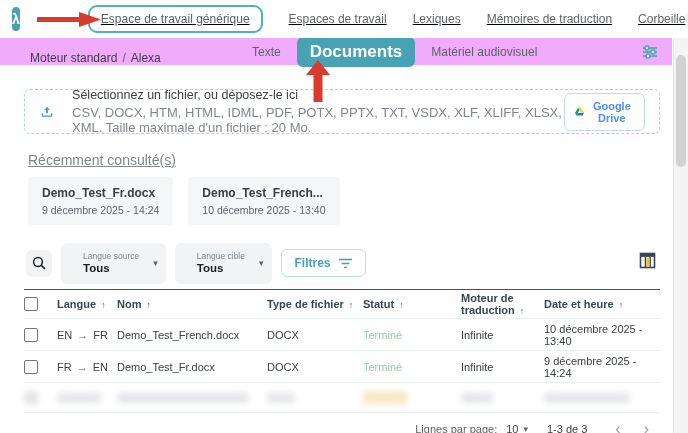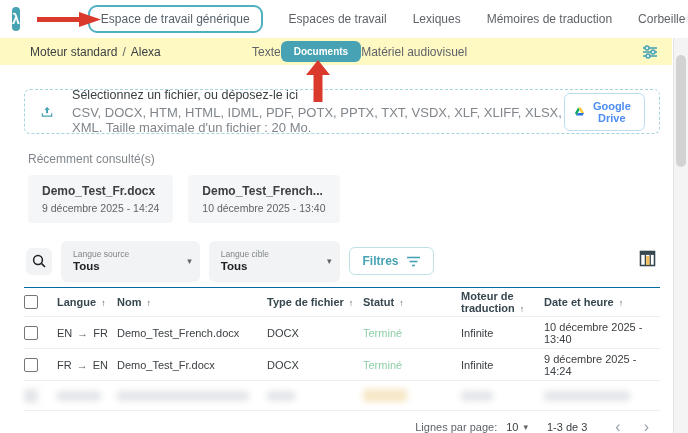--- a/index.html
+++ b/index.html
@@ -3,61 +3,61 @@
 <meta charset="utf-8">
 <style>
   * { margin:0; padding:0; box-sizing:border-box; }
   body { font-family:"Liberation Sans", sans-serif; background:#fff; }
   .screen { position:relative; width:688px; height:433px; background:#fff; overflow:hidden; }
 
   
   .header { height:38px; display:flex; align-items:center; padding:0 14px 0 12px; background:#fff; position:relative; z-index:3; }
   .logo { width:24px; height:24px; background:#47a3b3; border-radius:5px; display:flex; align-items:center; justify-content:center;
           color:#fff; font-size:14px; font-weight:bold; }
-  .nav { display:flex; align-items:center; gap:26px; margin-left:68px; }
+  .nav { display:flex; align-items:center; gap:26px; margin-left:68px;text-decoration:underline; }
   .nav-item { font-size:12px; color:#5f6368; white-space:nowrap; cursor:default; }
   .nav-item.active { border:2px solid #4fb0c0; border-radius:9px; padding:5px 11px; color:#55606a; }
   .hdr-right { margin-left:auto; display:flex; align-items:center; gap:11px; }
   .lang-badge { display:flex; align-items:center; gap:5px; background:#f1f3f4; border-radius:6px; padding:5px 8px;
                 color:#47a3b3; font-size:11px; font-weight:bold; }
 
   
-  .subheader { position:relative; height:27px; width:672px; background:#fef9c3; display:flex; align-items:center; }
+  .subheader { position:relative; height:27px; width:672px; background:#f0abfc; display:flex; align-items:flex-end; }
   .breadcrumb { padding-left:30px; font-size:12px; color:#3c4043; }
   .breadcrumb .sep { color:#5f6368; padding:0 5px; }
-  .tabs { position:absolute; left:252px; top:0; height:27px; display:flex; align-items:center; }
+  .tabs { position:absolute; left:252px; top:0; height:27px; display:flex; align-items:center; gap:16px; }
   .tab { font-size:12px; color:#5f6368; white-space:nowrap; }
-  .tab.active { background:#47a3b3; color:#fff; border-radius:6px; padding:5px 13px; font-weight:bold; font-size:10px; }
+  .tab.active { background:#47a3b3; color:#fff; border-radius:6px; padding:5px 13px; font-weight:bold; font-size:17px; }
   .tune { position:absolute; right:14px; top:6px; }
 
   
   .arrow-h { position:absolute; left:37px; top:12px; z-index:4; }
   .arrow-v { position:absolute; left:306px; top:60px; z-index:4; }
 
   
   .main { width:672px; position:relative; }
   .upload { margin:24px 12px 0 24px; height:45px; border:1.5px dashed #a5d4df; border-radius:6px;
             display:flex; align-items:center; padding:0 14px 0 16px; }
   .upload-text { margin-left:19px; }
   .upload-title { font-size:12.5px; color:#3c4043; }
   .upload-sub { font-size:13px; color:#80868b; margin-top:3px; }
   .gdrive-btn { margin-left:auto; display:flex; align-items:center; gap:6px; background:#fff; border:1px solid #bfdcef;
                 border-radius:6px; padding:6px 10px; }
   .gdrive-label { font-size:11px; color:#4c8df5; font-weight:bold; }
 
   .recent { margin:18px 12px 0 28px; }
-  .recent-title { font-size:12px; color:#80868b; }
+  .recent-title { font-size:14px; color:#80868b;text-decoration:underline; }
   .recent-cards { display:flex; gap:15px; margin-top:9px; }
   .recent-card { background:#f5f6f8; border-radius:4px; padding:9px 14px; }
   .recent-card-name { font-size:12px; color:#3c4043; font-weight:bold; }
   .recent-card-date { font-size:10.5px; color:#5f6368; margin-top:4px; }
 
   .filter-row { margin:24px 12px 0 26px; display:flex; align-items:center; gap:9px; position:relative; height:28px; }
   .search-btn { width:26px; height:27px; background:#f1f3f4; border-radius:6px; display:flex; align-items:center; justify-content:center; }
-  .dropdown { background:#f1f3f4; border-radius:6px; padding:3px 8px 4px 12px; display:flex; align-items:center; min-width:70px; height:41px;gap:44px; }
+  .dropdown { background:#f1f3f4; border-radius:6px; padding:3px 8px 4px 22px; display:flex; align-items:center; min-width:70px; height:41px; }
   .dd-texts { display:flex; flex-direction:column; }
   .dd-label { font-size:8.5px; color:#80868b; }
   .dd-value { font-size:11.5px; color:#202124; font-weight:bold; margin-top:1px; }
   .dd-caret { margin-left:14px; font-size:9px; color:#5f6368; }
   .filters-btn { display:flex; align-items:center; gap:8px; border:1px solid #bfe0e6; border-radius:6px; padding:6px 13px;
                  color:#47a3b3; font-size:12px; font-weight:bold; background:#fff; }
   .cols-btn { position:absolute; right:4px; top:3px; }
 
   
   .table { margin:12px 12px 0 24px; }

